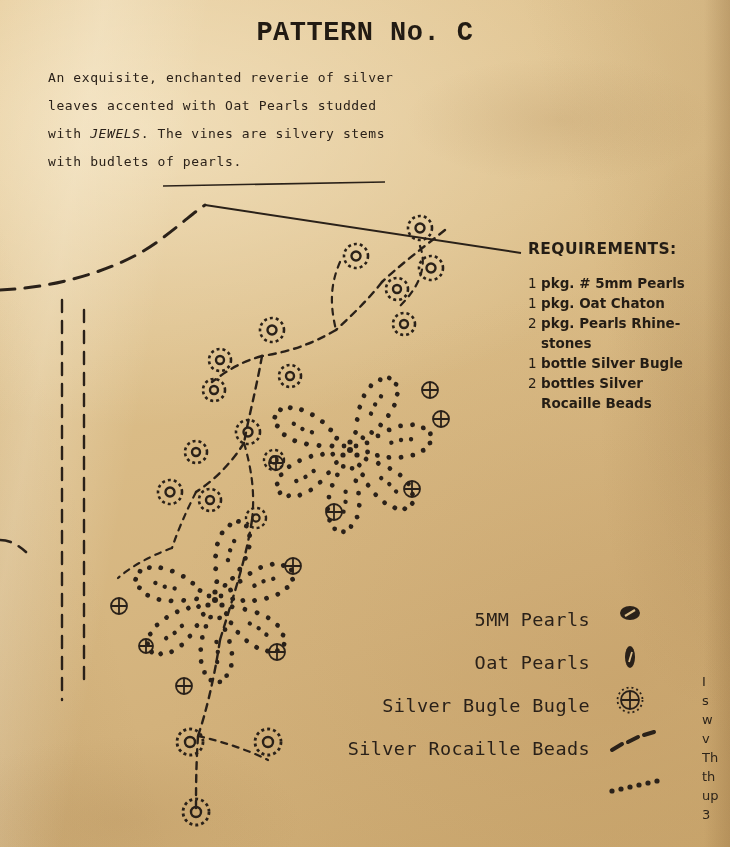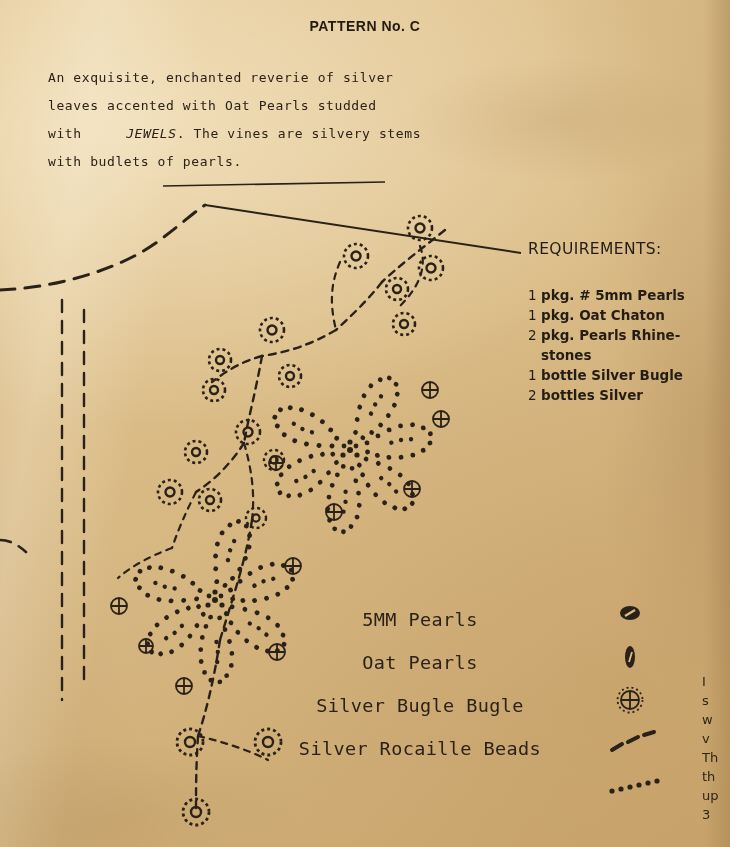--- a/index.html
+++ b/index.html
@@ -46,49 +46,49 @@
     position: absolute;
     right: 0; top: 0; width: 26px; height: 847px;
     background: linear-gradient(90deg, rgba(150,112,62,0) 0%, rgba(140,103,55,0.30) 100%);
     pointer-events: none;
   }
 
   #title {
     position: absolute;
     left: 0; top: 18px; width: 730px;
     text-align: center;
-    font-family: Liberation Sans, sans-serif;
+    font-family: Liberation Mono, monospace;
     font-weight: bold;
-    font-size: 14px;
+    font-size: 27px;
     letter-spacing: 0.5px;
     color: #221b13;
   }
 
   #intro {
     position: absolute;
     left: 48px; top: 64px; width: 640px;
     font-family: "DejaVu Sans Mono", monospace;
     font-size: 13px;
     line-height: 28px;
     letter-spacing: 0.6px;
     color: #2a2119;
   }
-  #intro .jewels { font-style: italic; margin-left: 36px; }
+  #intro .jewels { font-style: italic; }
 
   #req {
     position: absolute;
     left: 528px; top: 240px; width: 200px;
     color: #241d15;
   }
   #req .req-head {
     font-family: "DejaVu Sans", sans-serif;
-    font-weight: normal;
+    font-weight: bold;
     font-size: 15.5px;
     letter-spacing: 0.4px;
-    margin-bottom: 28px;
+    margin-bottom: 16px;
   }
   #req .req-list {
     font-family: "DejaVu Sans", sans-serif;
     font-size: 13.5px;
     line-height: 19px;
   }
   #req .req-item {
     display: flex;
     margin-bottom: 1px;
   }
@@ -98,21 +98,21 @@
   }
   #req .req-text { flex: 1 1 auto; font-weight: bold; }
 
   #legend {
     position: absolute;
     left: 250px; top: 598px; width: 400px;
   }
   .legend-row {
     display: flex;
     align-items: center;
-    justify-content: center;
+    justify-content: flex-end;
     height: 43px;
   }
   .legend-label {
     font-family: "DejaVu Sans Mono", monospace;
     font-size: 18.5px;
     letter-spacing: 0.4px;
     color: #2a2119;
     text-align: right;
     padding-right: 12px;
   }
@@ -628,20 +628,24 @@
         <span class="req-text">stones</span>
       </div>
       <div class="req-item">
         <span class="req-qty">1</span>
         <span class="req-text">bottle Silver Bugle</span>
       </div>
       <div class="req-item">
         <span class="req-qty">2</span>
         <span class="req-text">bottles Silver</span>
       </div>
+      <div class="req-item">
+        <span class="req-qty"></span>
+        <span class="req-text">Rocaille Beads</span>
+      </div>
     </div>
   </div>
 
   <div id="legend">
     <div class="legend-row">
       <div class="legend-label">5MM Pearls</div>
       <div class="legend-swatch"></div>
     </div>
     <div class="legend-row">
       <div class="legend-label">Oat Pearls</div>

